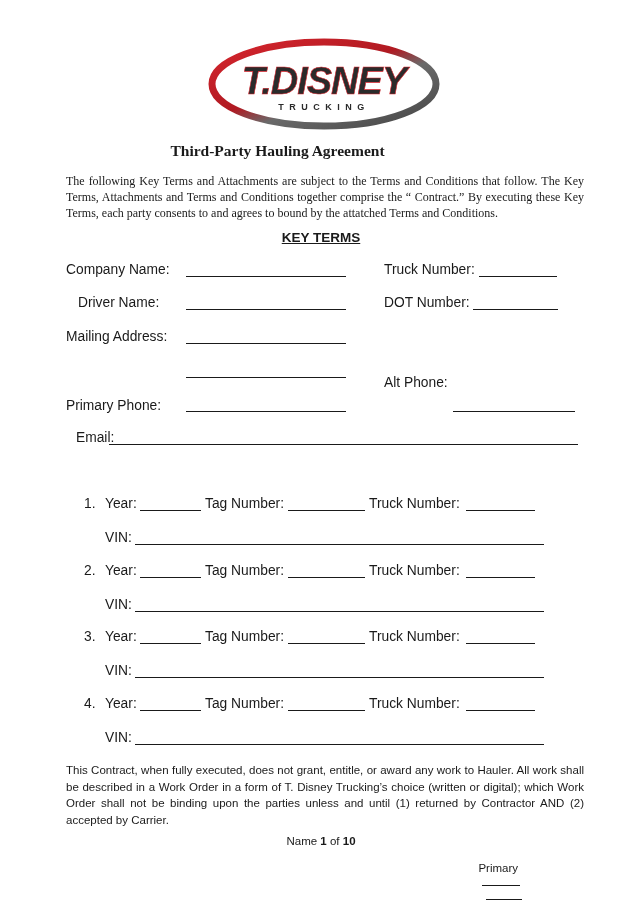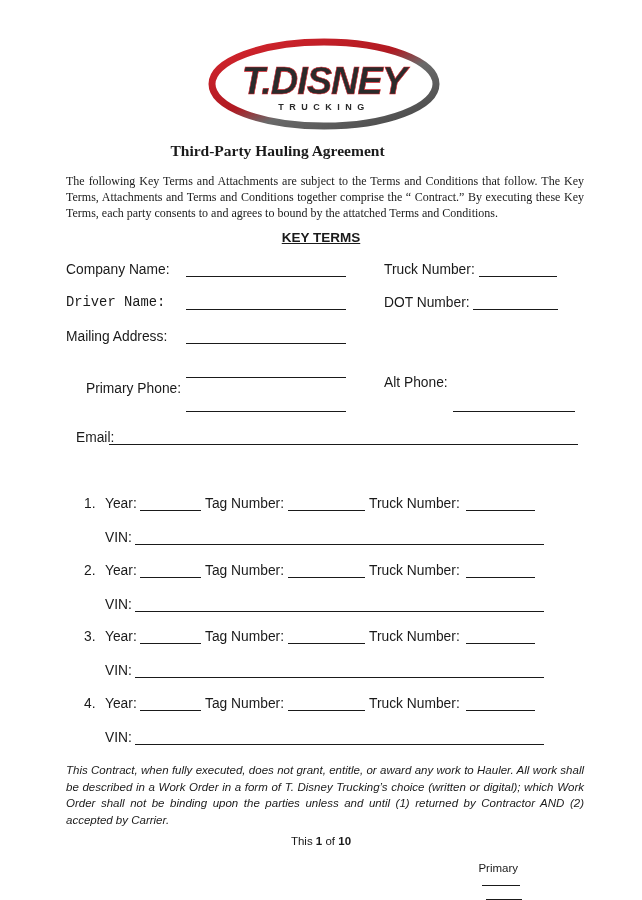--- a/index.html
+++ b/index.html
@@ -11,21 +11,21 @@
   
   #logo { left: 208px; top: 38px; width: 232px; height: 92px; }
 
   .title { top: 142px; left: 0; width: 555px; text-align: center; font-size: 15.5px; font-weight: bold; }
   .intro { top: 173px; left: 66px; width: 518px; font-size: 12px; line-height: 16px; text-align: justify; }
   .keyterms { top: 230px; left: 0; width: 642px; text-align: center; font-size: 13.5px; font-weight: bold; text-decoration: underline; }
 
   .field { font-size: 13.8px; white-space: pre; }
   .blank { display: inline-block; border-bottom: 1px solid #1a1a1a; height: 14px; vertical-align: baseline; }
 
-  .para { top: 762px; left: 66px; width: 518px; font-size: 11.5px; line-height: 16.5px; text-align: justify; font-style: italic; }
+  .para { top: 762px; left: 66px; width: 518px; font-size: 11.5px; line-height: 16.5px; text-align: justify; }
   .pageno { top: 835px; left: 0; width: 642px; text-align: center; font-size: 11.5px; }
   .initial { top: 850px; left: 472px; font-size: 11.5px; white-space: pre; }
 </style>
 </head>
 <body>
 
 <div id="logo" class="abs">
   <svg width="232" height="92" viewBox="0 0 232 92">
     <defs>
       <linearGradient id="ringGrad" x1="0" y1="0" x2="1" y2="1">
@@ -44,30 +44,30 @@
 
 <div class="abs title serif">Third-Party Hauling Agreement</div>
 <div class="abs intro serif">The following Key Terms and Attachments are subject to the Terms and Conditions that follow. The Key Terms, Attachments and Terms and Conditions together comprise the “ Contract.” By executing these Key Terms, each party consents to and agrees to bound by the attatched Terms and Conditions.</div>
 <div class="abs keyterms sans">KEY TERMS</div>
 
 <div class="abs field sans" style="top:262px;left:66px;">Company Name:</div>
 <span class="abs blank sans" style="top:262px;left:186px;width:160px;"></span>
 <div class="abs field sans" style="top:262px;left:384px;">Truck Number:</div>
 <span class="abs blank sans" style="top:262px;left:479px;width:78px;"></span>
 
-<div class="abs field sans" style="top:295px;left:66px;font-family:Liberation Mono, monospace;">Driver Name:</div>
+<div class="abs field sans" style="top:295px;left:78px;">Driver Name:</div>
 <span class="abs blank sans" style="top:295px;left:186px;width:160px;"></span>
 <div class="abs field sans" style="top:295px;left:384px;">DOT Number:</div>
 <span class="abs blank sans" style="top:295px;left:473px;width:85px;"></span>
 
 <div class="abs field sans" style="top:329px;left:66px;">Mailing Address:</div>
 <span class="abs blank sans" style="top:329px;left:186px;width:160px;"></span>
 <span class="abs blank sans" style="top:363px;left:186px;width:160px;"></span>
 
-<div class="abs field sans" style="top:381px;left:66px;margin-left:20px;">Primary Phone:</div>
+<div class="abs field sans" style="top:398px;left:66px;">Primary Phone:</div>
 <span class="abs blank sans" style="top:397px;left:186px;width:160px;"></span>
 <div class="abs field sans" style="top:375px;left:384px;text-align:right;">Alt Phone:</div>
 <span class="abs blank sans" style="top:397px;left:453px;width:122px;"></span>
 
 <div class="abs field sans" style="top:430px;left:76px;text-align:right;">Email:</div>
 <span class="abs blank sans" style="top:430px;left:109px;width:469px;"></span>
 
 <div id="trucks">
     <div>
       <div class="abs field sans" style="top:496px;left:84px;">1.</div>
@@ -110,21 +110,21 @@
        <span class="abs blank sans" style="top:696px;left:288px;width:77px;"></span>
        <div class="abs field sans" style="top:696px;left:369px;">Truck Number:</div>
        <span class="abs blank sans" style="top:696px;left:466px;width:69px;"></span>
        <div class="abs field sans" style="top:730px;left:105px;">VIN:</div>
        <span class="abs blank sans" style="top:730px;left:135px;width:409px;"></span>
     </div>
   </div>
 
 <div class="abs para sans">This Contract, when fully executed, does not grant, entitle, or award any work to Hauler. All work shall be described in a Work Order in a form of T. Disney Trucking’s choice (written or digital); which Work Order shall not be binding upon the parties unless and until (1) returned by Contractor AND (2) accepted by Carrier.</div>
 <div class="abs pageno sans">
-  <span>This</span>
+  <span>Name</span>
   <b>1</b>
   <span>of</span>
   <b>10</b>
 </div>
 <div class="abs initial sans">
   <span>Primary</span>
   <span class="blank" style="width:38px;height:11px;margin-left:4px;"></span>
   <span class="blank" style="width:36px;height:11px;margin-left:8px;"></span>
 </div>
 

